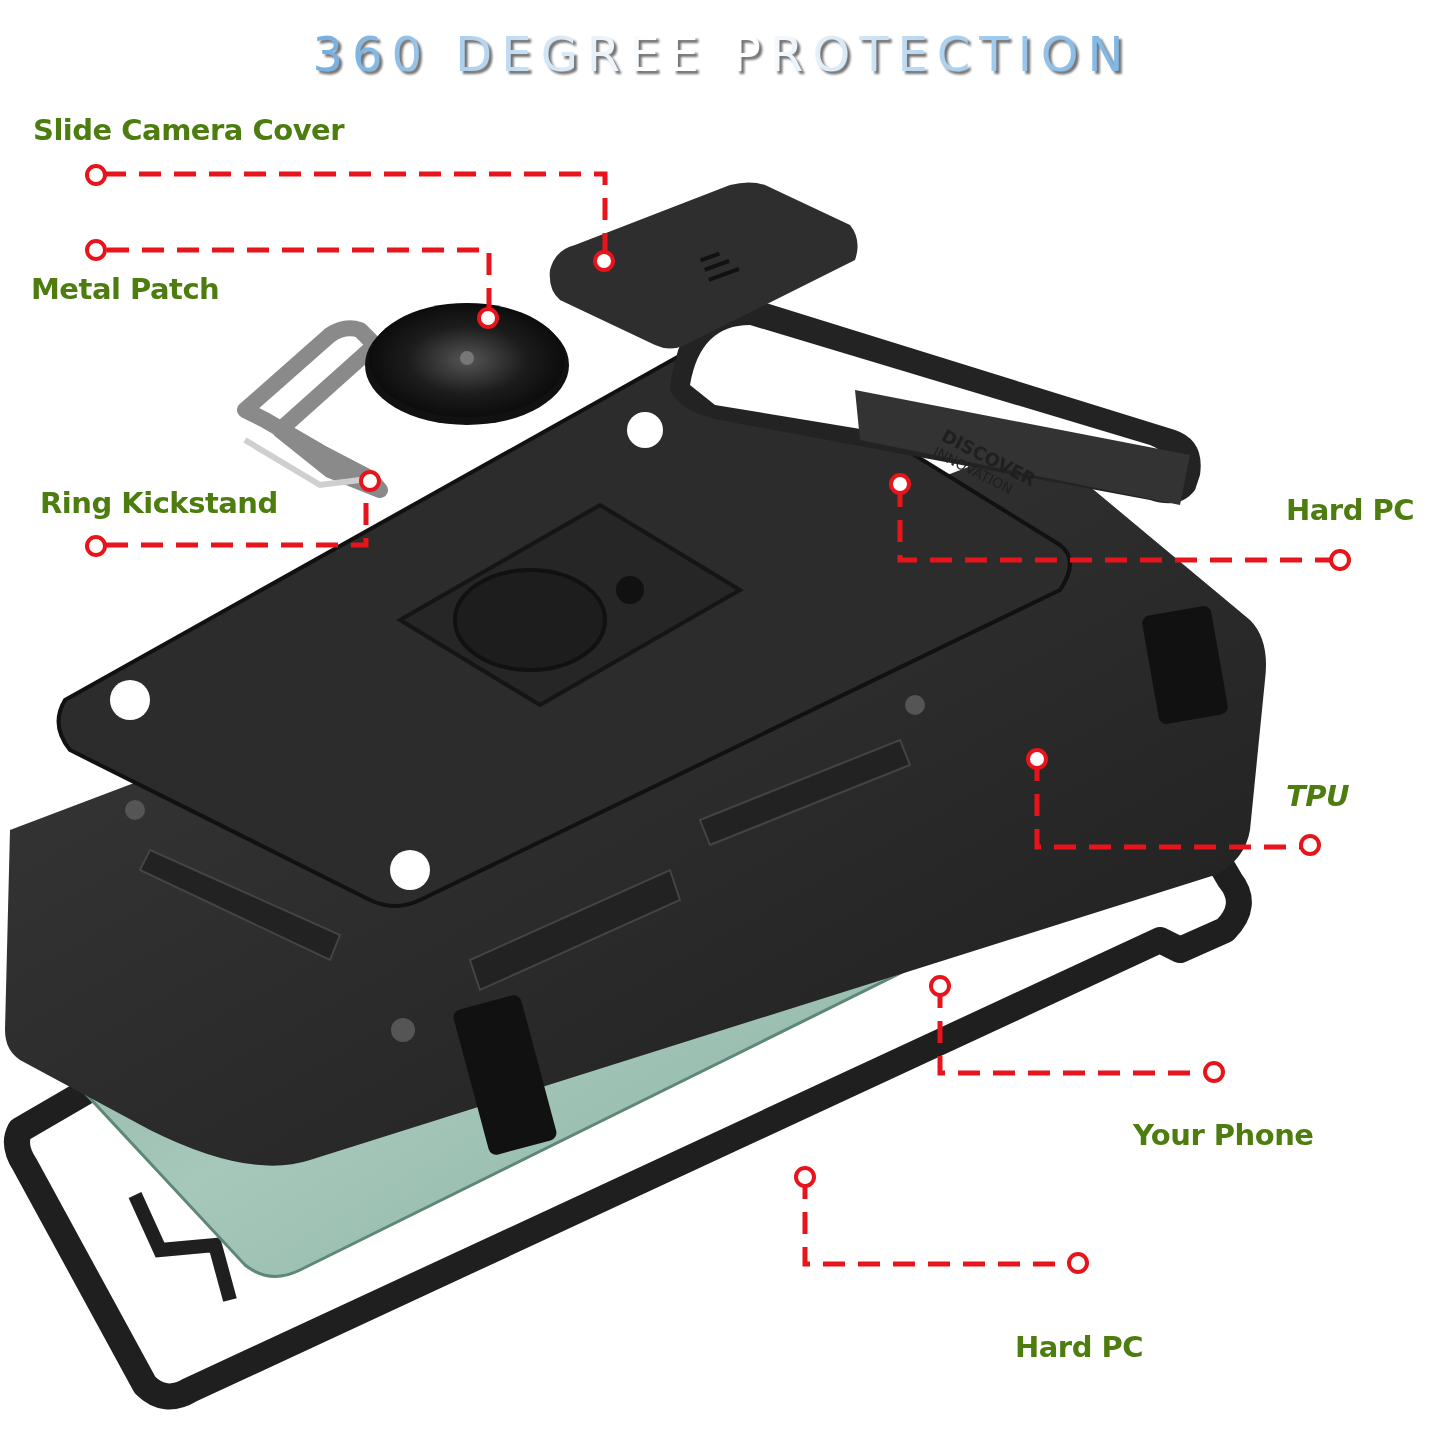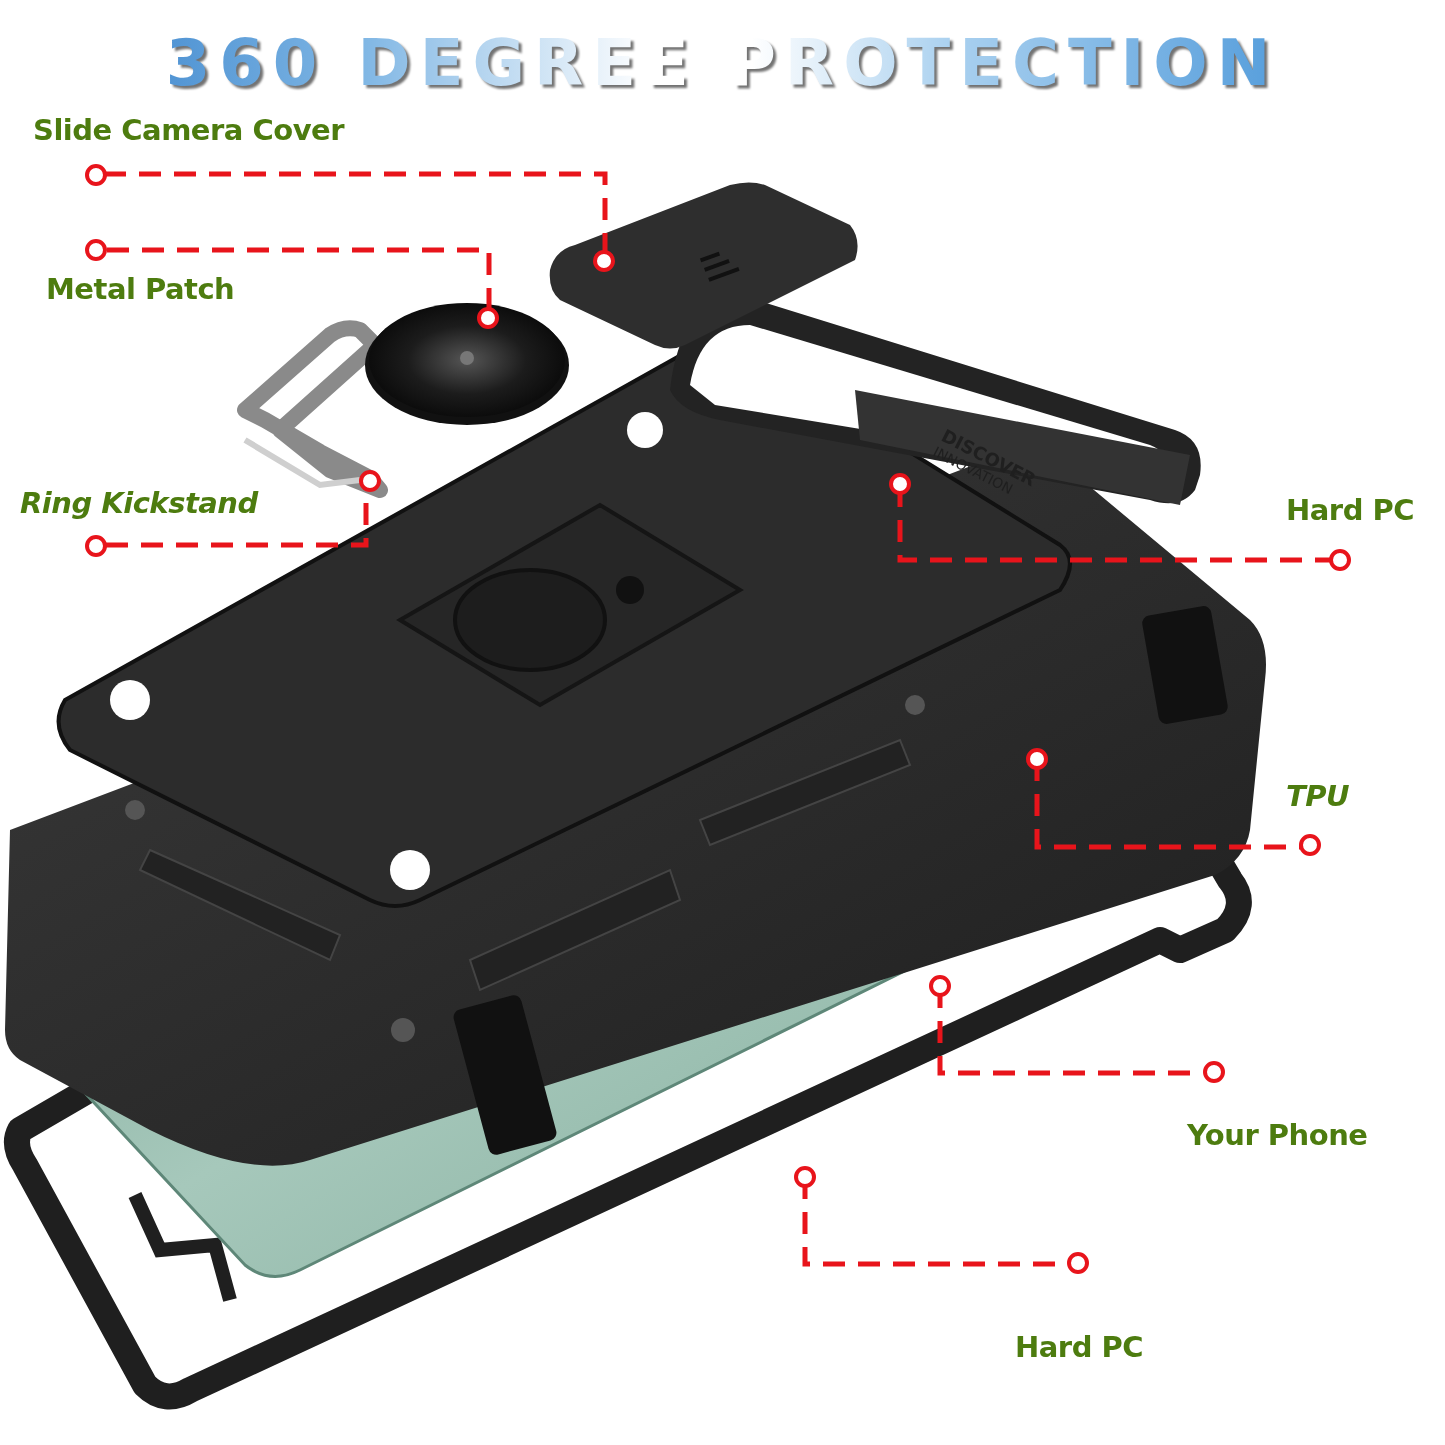--- a/index.html
+++ b/index.html
@@ -1,17 +1,17 @@
 <!DOCTYPE html>
 <html><head>
 <meta charset="utf-8">
 <style>
   html,body{margin:0;padding:0;background:#fff;}
   body{width:1445px;height:1445px;position:relative;overflow:hidden;font-family:"DejaVu Sans","Liberation Sans",sans-serif;}
-  .title{position:absolute;left:0;top:26px;width:1445px;text-align:center;font-family:"DejaVu Sans",sans-serif;font-weight:bold;font-size:64px;letter-spacing:9px;
+  .title{position:absolute;left:0;top:26px;width:1445px;text-align:center;font-family:"DejaVu Sans",sans-serif;font-weight:normal;font-size:48px;letter-spacing:9px;
     background:linear-gradient(90deg,#2a78c6 0%,#7fb6e4 25%,#ffffff 45%,#ffffff 52%,#a9d0ef 66%,#2d85d2 100%);
     -webkit-background-clip:text;background-clip:text;color:transparent;
     filter:drop-shadow(3px 3px 1px rgba(0,0,0,.55));}
   .label{position:absolute;font-weight:bold;font-size:29px;color:#4d7c0f;white-space:nowrap;font-family:"DejaVu Sans",sans-serif;letter-spacing:-0.5px;}
   svg.art{position:absolute;left:0;top:0;}
 </style>
 </head>
 <body>
 
 <div class="title">360 DEGREE PROTECTION</div>
@@ -120,18 +120,18 @@
     <circle cx="1037" cy="759" r="9"></circle>
     <circle cx="1310" cy="845" r="9"></circle>
     <circle cx="940" cy="986" r="9"></circle>
     <circle cx="1214" cy="1072" r="9"></circle>
     <circle cx="805" cy="1177" r="9"></circle>
     <circle cx="1078" cy="1263" r="9"></circle>
   </g>
 </svg>
 
 <div class="label" style="left:33px;top:113px;">Slide Camera Cover</div>
-<div class="label" style="left:46px;top:272px;">Metal Patch</div>
-<div class="label" style="left:20px;top:486px;font-style:italic;">Ring Kickstand</div>
+<div class="label" style="left:31px;top:272px;">Metal Patch</div>
+<div class="label" style="left:40px;top:486px;">Ring Kickstand</div>
 <div class="label" style="left:1286px;top:493px;">Hard PC</div>
 <div class="label" style="left:1286px;top:779px;font-style:italic;">TPU</div>
-<div class="label" style="left:1187px;top:1118px;text-align:center;">Your Phone</div>
+<div class="label" style="left:1133px;top:1118px;text-align:center;">Your Phone</div>
 <div class="label" style="left:1015px;top:1330px;">Hard PC</div>
 
 </body></html>

